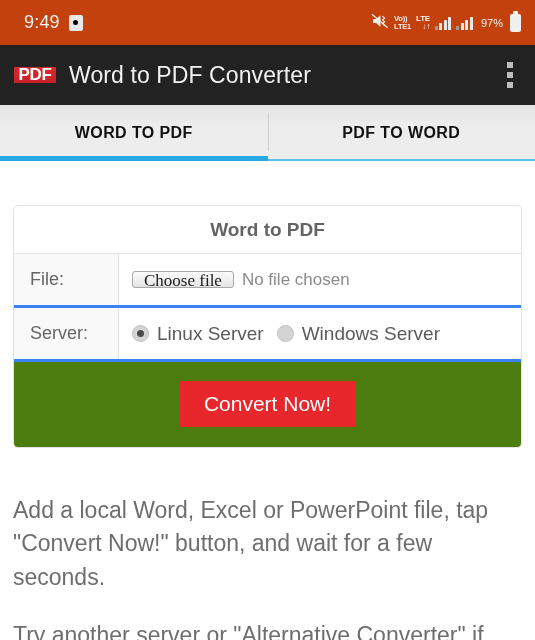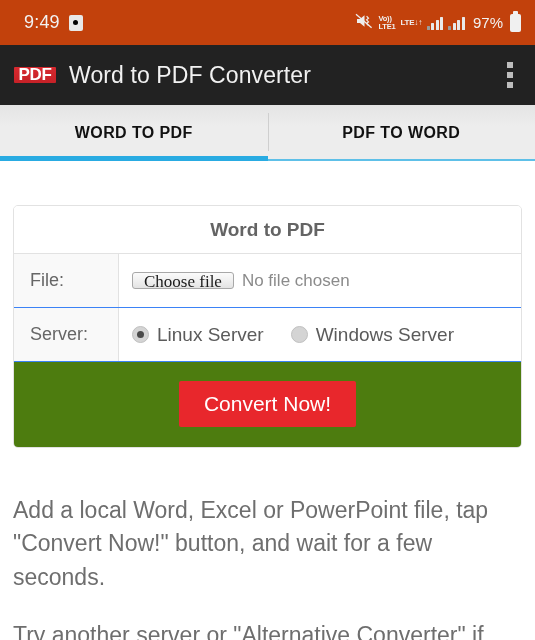--- a/index.html
+++ b/index.html
@@ -74,21 +74,21 @@
     color: #f0f0f0;
     font-size: 7.5px;
     font-weight: 700;
     font-family: "Liberation Sans", sans-serif;
     letter-spacing: -0.2px;
   }
   .volte-stack span { display: block; }
 
   .lte-stack {
     display: flex;
-    flex-direction: row;
+    flex-direction: column;
     align-items: flex-end;
     line-height: 1.0;
     color: #f0f0f0;
     font-size: 8px;
     font-weight: 700;
     letter-spacing: -0.2px;
   }
 
   .signal-bars {
     display: flex;
@@ -101,21 +101,21 @@
     width: 3px;
     background: #e9e9e9;
     border-radius: 0.5px;
   }
   .signal-bars i.b1 { height: 4px;  background:#9a9a9a; }
   .signal-bars i.b2 { height: 7px; }
   .signal-bars i.b3 { height: 10px; }
   .signal-bars i.b4 { height: 13px; }
 
   .battery-pct {
-    font-size: 15px;
+    font-size: 11px;
     color: #f2f2f2;
     margin-left: 3px;
   }
   .battery-icon {
     width: 11px;
     height: 18px;
     border-radius: 2px;
     background: #f0f0f0;
     position: relative;
     margin-left: 2px;
@@ -245,21 +245,21 @@
     justify-content: center;
     font-size: 19px;
     font-weight: 700;
     color: #646464;
     background: #ffffff;
     border-bottom: 1px solid #e2e2e2;
   }
 
   .row {
     display: flex;
-    border-bottom: 1px solid #3b82f6;
+    border-bottom: 3px solid #3b82f6;
     min-height: 54px;
   }
   .row-label {
     width: 105px;
     flex: 0 0 105px;
     background: #f9f9f9;
     border-right: 1px solid #e2e2e2;
     display: flex;
     align-items: center;
     padding-left: 16px;
@@ -291,21 +291,21 @@
     margin-left: 8px;
     font-size: 17px;
     color: #8b8b8b;
     white-space: nowrap;
     text-align: center;
   }
 
   .radio-group {
     display: flex;
     align-items: center;
-    gap: 27px;
+    gap: 13px;
   }
   .radio-option {
     display: flex;
     align-items: center;
     gap: 8px;
     cursor: pointer;
   }
   .radio-dot {
     width: 17px;
     height: 17px;

